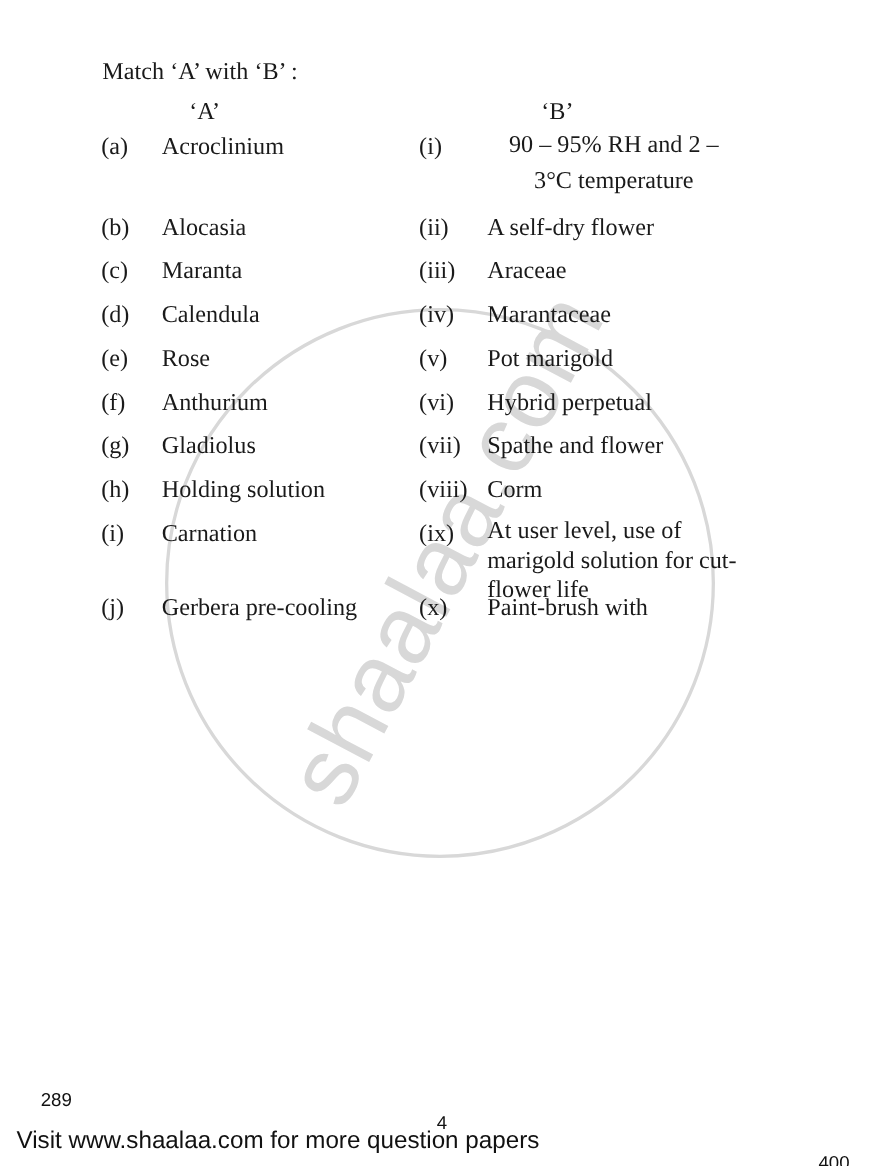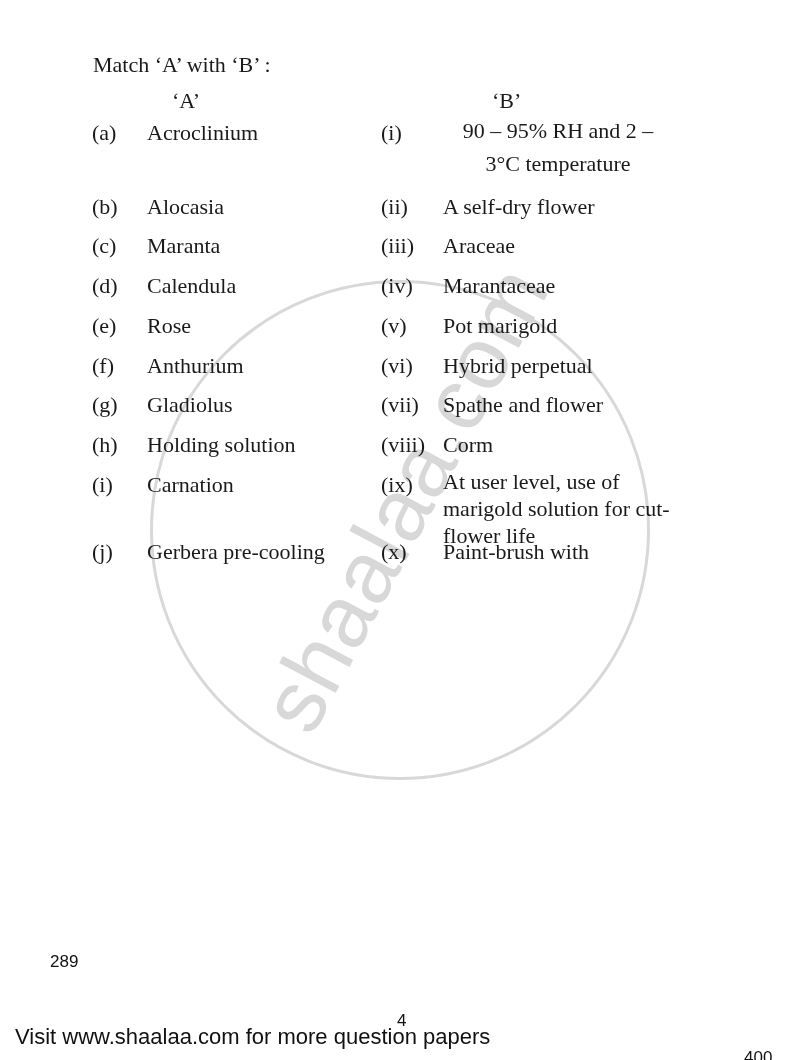--- a/index.html
+++ b/index.html
@@ -82,16 +82,16 @@
   <span class="c3">(ix)</span>
   <span class="c4 tight" style="top:-4px; width:260px;">At user level, use of marigold solution for cut-flower life</span>
 </div>
 <div class="row serif" style="top:539px">
   <span class="c1">(j)</span>
   <span class="c2">Gerbera pre-cooling</span>
   <span class="c3">(x)</span>
   <span class="c4" style="line-height:normal">Paint-brush with</span>
 </div>
 
-<div class="footer" style="left:37px; top:952px;margin-left:13px;">289</div>
+<div class="footer" style="left:37px; top:990px;">289</div>
 <div class="footer" style="left:397px; top:1011px;">4</div>
 <div class="footer" style="left:728px; top:1048px;margin-left:16px;">400</div>
 <div class="footer" style="left:15px; top:1024px; font-size:22px;">Visit www.shaalaa.com for more question papers</div>
 
 </body></html>

